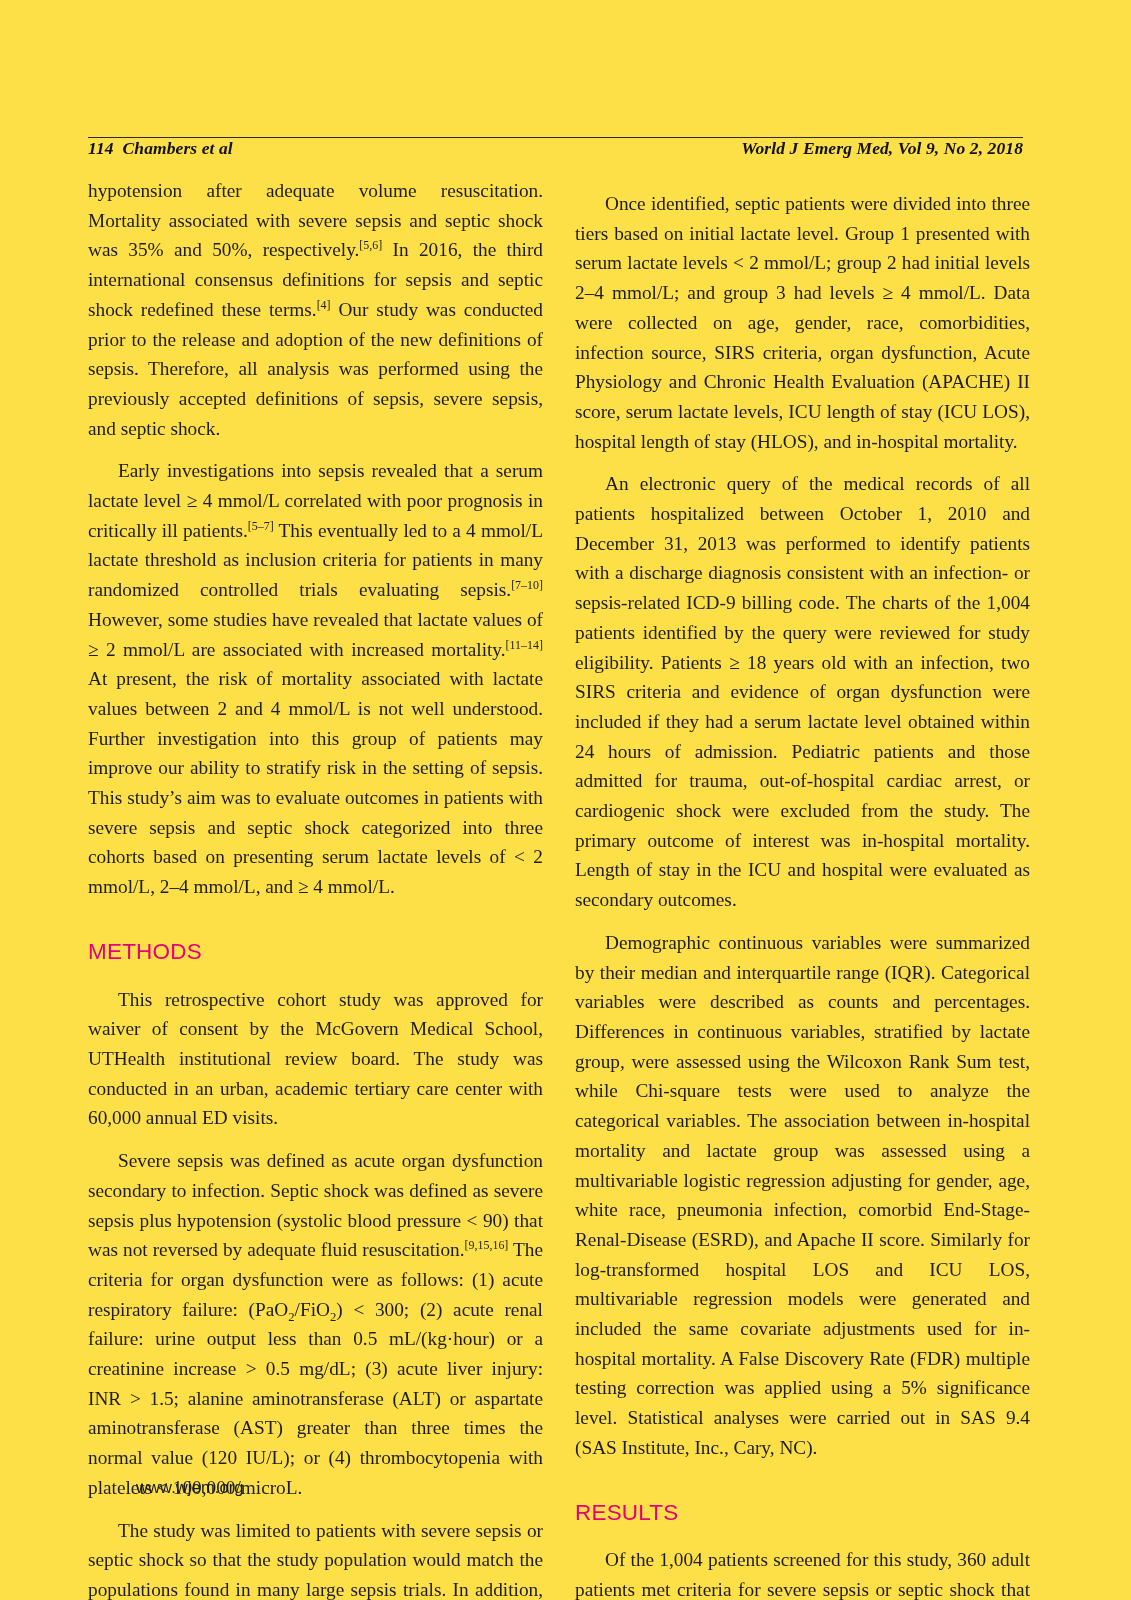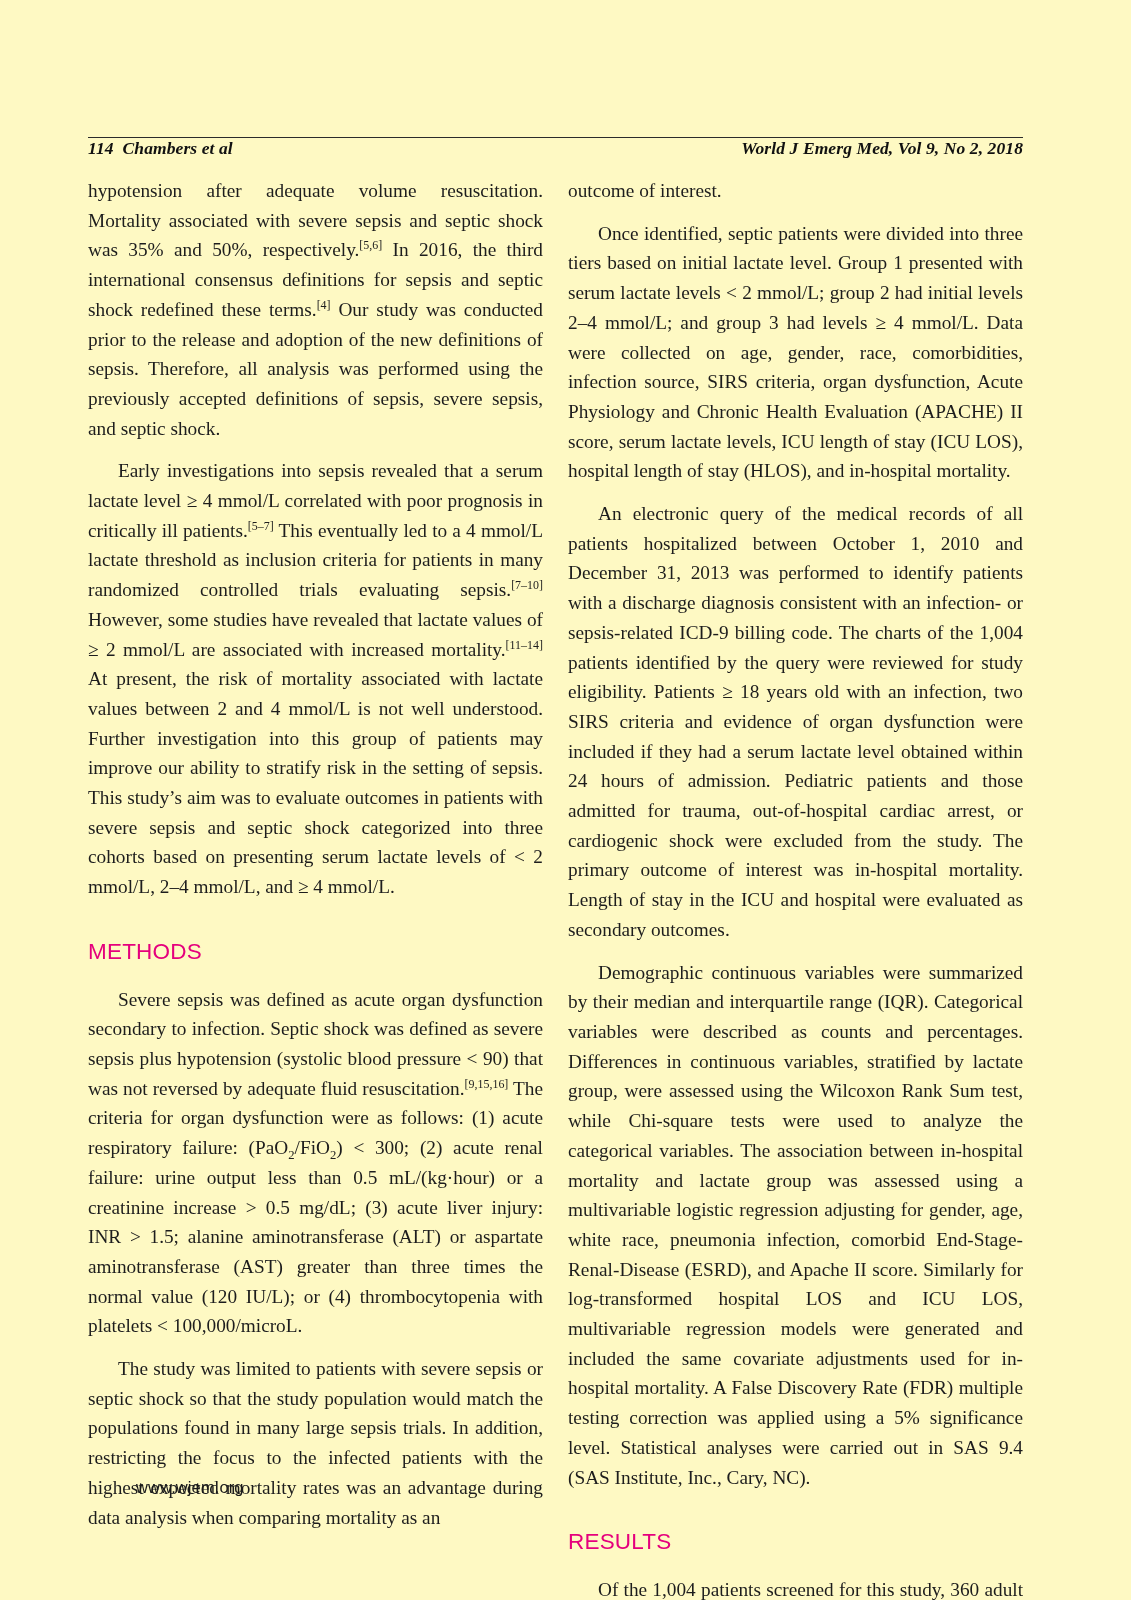--- a/index.html
+++ b/index.html
@@ -14,21 +14,21 @@
     color: #1a1a1a;
     position: relative;
     overflow: hidden;
   }
 
   .page {
     position: absolute;
     left: 0; top: 0;
     width: 1131px;
     height: 1600px;
-    background: #fef9c3;
+    background: #fde047;
   }
 
   
   .running-head {
     position: absolute;
     left: 88px;
     top: 106px;
     width: 935px;
     display: flex;
     justify-content: space-between;
@@ -53,22 +53,21 @@
   }
 
   
   .columns {
     position: absolute;
     left: 88px;
     top: 176px;
     width: 935px;
     height: 1230px;
     display: flex;
-    gap: 24px;
-    justify-content: space-between;
+    gap: 32px;
   }
   .col {
     width: 455px;
     flex: 0 0 455px;
   }
 
   p.para {
     margin: 0;
     font-size: 19.3px;
     line-height: 29.7px;
@@ -136,30 +135,30 @@
     <div class="col">
 
       <p class="para noindent"><span>hypotension after adequate volume resuscitation. Mortality associated with severe sepsis and septic shock was 35% and 50%, respectively.</span><sup class="ref">[5,6]</sup><span> In 2016, the third international consensus definitions for sepsis and septic shock redefined these terms.</span><sup class="ref">[4]</sup><span> Our study was conducted prior to the release and adoption of the new definitions of sepsis. Therefore, all analysis was performed using the previously accepted definitions of sepsis, severe sepsis, and septic shock.</span></p>
 
       <p class="para indent"><span>Early investigations into sepsis revealed that a serum lactate level ≥ 4 mmol/L correlated with poor prognosis in critically ill patients.</span><sup class="ref">[5–7]</sup><span> This eventually led to a 4 mmol/L lactate threshold as inclusion criteria for patients in many randomized controlled trials evaluating sepsis.</span><sup class="ref">[7–10]</sup><span> However, some studies have revealed that lactate values of ≥ 2 mmol/L are associated with increased mortality.</span><sup class="ref">[11–14]</sup><span> At present, the risk of mortality associated with lactate values between 2 and 4 mmol/L is not well understood. Further investigation into this group of patients may improve our ability to stratify risk in the setting of sepsis. This study’s aim was to evaluate outcomes in patients with severe sepsis and septic shock categorized into three cohorts based on presenting serum lactate levels of &lt; 2 mmol/L, 2–4 mmol/L, and ≥ 4 mmol/L.</span></p>
 
       <div class="head-gap-before"></div>
       <h2 class="section-head">METHODS</h2>
       <div class="head-gap-after"></div>
 
+      <p class="para indent">This retrospective cohort study was approved for waiver of consent by the McGovern Medical School, UTHealth institutional review board. The study was conducted in an urban, academic tertiary care center with 60,000 annual ED visits.</p>
 
       <p class="para indent"><span>Severe sepsis was defined as acute organ dysfunction secondary to infection. Septic shock was defined as severe sepsis plus hypotension (systolic blood pressure &lt; 90) that was not reversed by adequate fluid resuscitation.</span><sup class="ref">[9,15,16]</sup><span> The criteria for organ dysfunction were as follows: (1) acute respiratory failure: (PaO</span><sub class="sb">2</sub><span>/FiO</span><sub class="sb">2</sub><span>) &lt; 300; (2) acute renal failure: urine output less than 0.5 mL/(kg·hour) or a creatinine increase &gt; 0.5 mg/dL; (3) acute liver injury: INR &gt; 1.5; alanine aminotransferase (ALT) or aspartate aminotransferase (AST) greater than three times the normal value (120 IU/L); or (4) thrombocytopenia with platelets &lt; 100,000/microL.</span></p>
 
       <p class="para indent">The study was limited to patients with severe sepsis or septic shock so that the study population would match the populations found in many large sepsis trials. In addition, restricting the focus to the infected patients with the highest expected mortality rates was an advantage during data analysis when comparing mortality as an</p>
 
     </div>
 
     <div class="col">
 
-      <p class="para noindent">outcome of interest.</p>
 
       <p class="para indent">Once identified, septic patients were divided into three tiers based on initial lactate level. Group 1 presented with serum lactate levels &lt; 2 mmol/L; group 2 had initial levels 2–4 mmol/L; and group 3 had levels ≥ 4 mmol/L. Data were collected on age, gender, race, comorbidities, infection source, SIRS criteria, organ dysfunction, Acute Physiology and Chronic Health Evaluation (APACHE) II score, serum lactate levels, ICU length of stay (ICU LOS), hospital length of stay (HLOS), and in-hospital mortality.</p>
 
       <p class="para indent">An electronic query of the medical records of all patients hospitalized between October 1, 2010 and December 31, 2013 was performed to identify patients with a discharge diagnosis consistent with an infection- or sepsis-related ICD-9 billing code. The charts of the 1,004 patients identified by the query were reviewed for study eligibility. Patients ≥ 18 years old with an infection, two SIRS criteria and evidence of organ dysfunction were included if they had a serum lactate level obtained within 24 hours of admission. Pediatric patients and those admitted for trauma, out-of-hospital cardiac arrest, or cardiogenic shock were excluded from the study. The primary outcome of interest was in-hospital mortality. Length of stay in the ICU and hospital were evaluated as secondary outcomes.</p>
 
       <p class="para indent">Demographic continuous variables were summarized by their median and interquartile range (IQR). Categorical variables were described as counts and percentages. Differences in continuous variables, stratified by lactate group, were assessed using the Wilcoxon Rank Sum test, while Chi-square tests were used to analyze the categorical variables. The association between in-hospital mortality and lactate group was assessed using a multivariable logistic regression adjusting for gender, age, white race, pneumonia infection, comorbid End-Stage-Renal-Disease (ESRD), and Apache II score. Similarly for log-transformed hospital LOS and ICU LOS, multivariable regression models were generated and included the same covariate adjustments used for in-hospital mortality. A False Discovery Rate (FDR) multiple testing correction was applied using a 5% significance level. Statistical analyses were carried out in SAS 9.4 (SAS Institute, Inc., Cary, NC).</p>
 
       <div class="head-gap-before"></div>
       <h2 class="section-head">RESULTS</h2>
       <div class="head-gap-after"></div>

